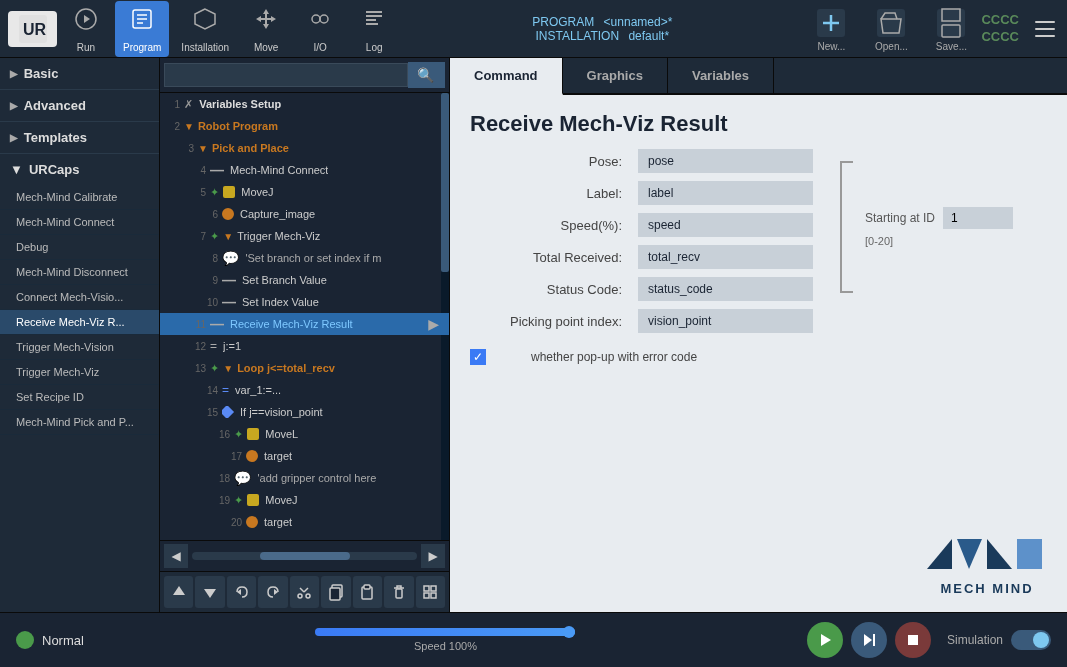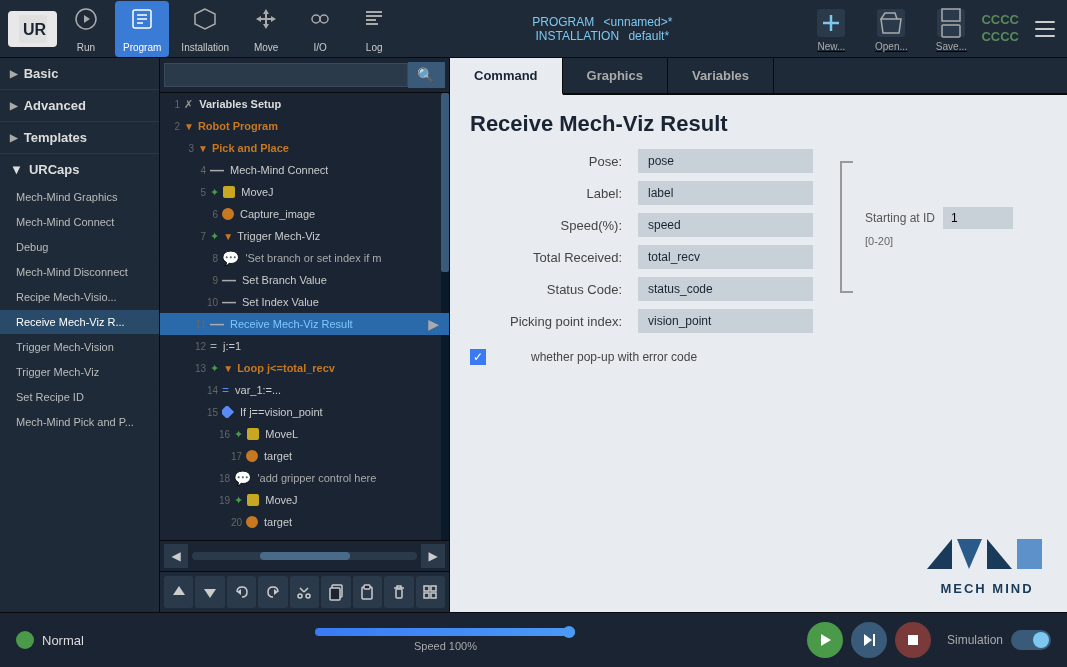--- a/index.html
+++ b/index.html
@@ -14,21 +14,21 @@
     .top-logo svg { width: 28px; height: 28px; }
     .nav-btn { display: flex; flex-direction: column; align-items: center; gap: 9px; padding: 4px 8px; cursor: pointer; border-radius: 4px; min-width: 50px; }
     .nav-btn.active { background: #3a7bd5; }
     .nav-btn .icon { width: 28px; height: 28px; display: flex; align-items: center; justify-content: center; }
     .nav-btn .label { color: #ccc; font-size: 10px; }
     .nav-btn.active .label { color: #fff; }
     .program-info { flex: 1; text-align: center; }
     .program-info .prog-line { color: #aaa; font-size: 12px; }
     .program-info .prog-line span { color: #7ec8f0; }
     .top-actions { display: flex; gap: 8px; align-items: center; }
-    .top-action-btn { display: flex; flex-direction: column; align-items: center; gap: 0; cursor: pointer; padding: 4px 8px; text-decoration: underline; }
+    .top-action-btn { display: flex; flex-direction: column; align-items: center; gap: 0; cursor: pointer; padding: 4px 8px; }
     .top-action-btn .icon { width: 36px; height: 36px; }
     .top-action-btn .label { color: #aaa; font-size: 10px; }
     .cccc-block { color: #5a8a5a; font-size: 13px; font-weight: bold; line-height: 1.3; margin-right: 8px; }
     .menu-icon { width: 28px; height: 28px; display: flex; flex-direction: column; justify-content: center; gap: 5px; cursor: pointer; padding: 4px; }
     .menu-icon span { display: block; height: 2px; background: #ccc; border-radius: 1px; }
 
     
     .main-layout { display: flex; height: calc(667px - 58px - 55px); }
 
     
@@ -250,33 +250,33 @@
         <span>Templates</span>
       </div>
     </div>
 
     <div class="urcaps-header">
       <span class="arrow">▼</span>
       <span>URCaps</span>
     </div>
 
     <div class="sidebar-item">
-      <span>Mech-Mind Graphics</span>
+      <span>Mech-Mind Calibrate</span>
     </div>
     <div class="sidebar-item">
       <span>Mech-Mind Connect</span>
     </div>
     <div class="sidebar-item">
       <span>Debug</span>
     </div>
     <div class="sidebar-item">
       <span>Mech-Mind Disconnect</span>
     </div>
     <div class="sidebar-item">
-      <span>Recipe Mech-Visio...</span>
+      <span>Connect Mech-Visio...</span>
     </div>
     <div class="sidebar-item active">
       <span>Receive Mech-Viz R...</span>
     </div>
     <div class="sidebar-item">
       <span>Trigger Mech-Vision</span>
     </div>
     <div class="sidebar-item">
       <span>Trigger Mech-Viz</span>
     </div>

